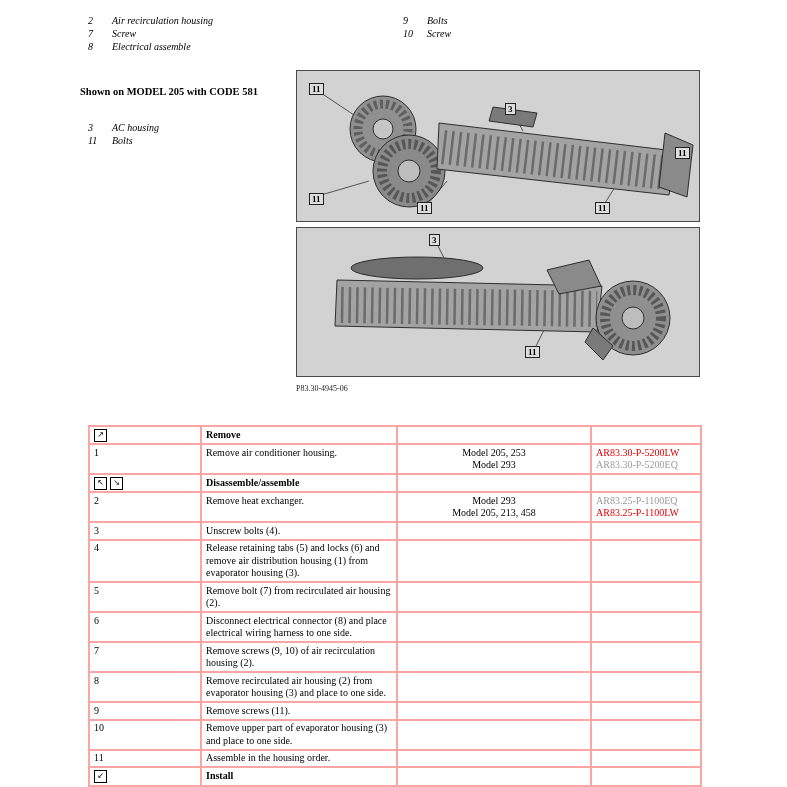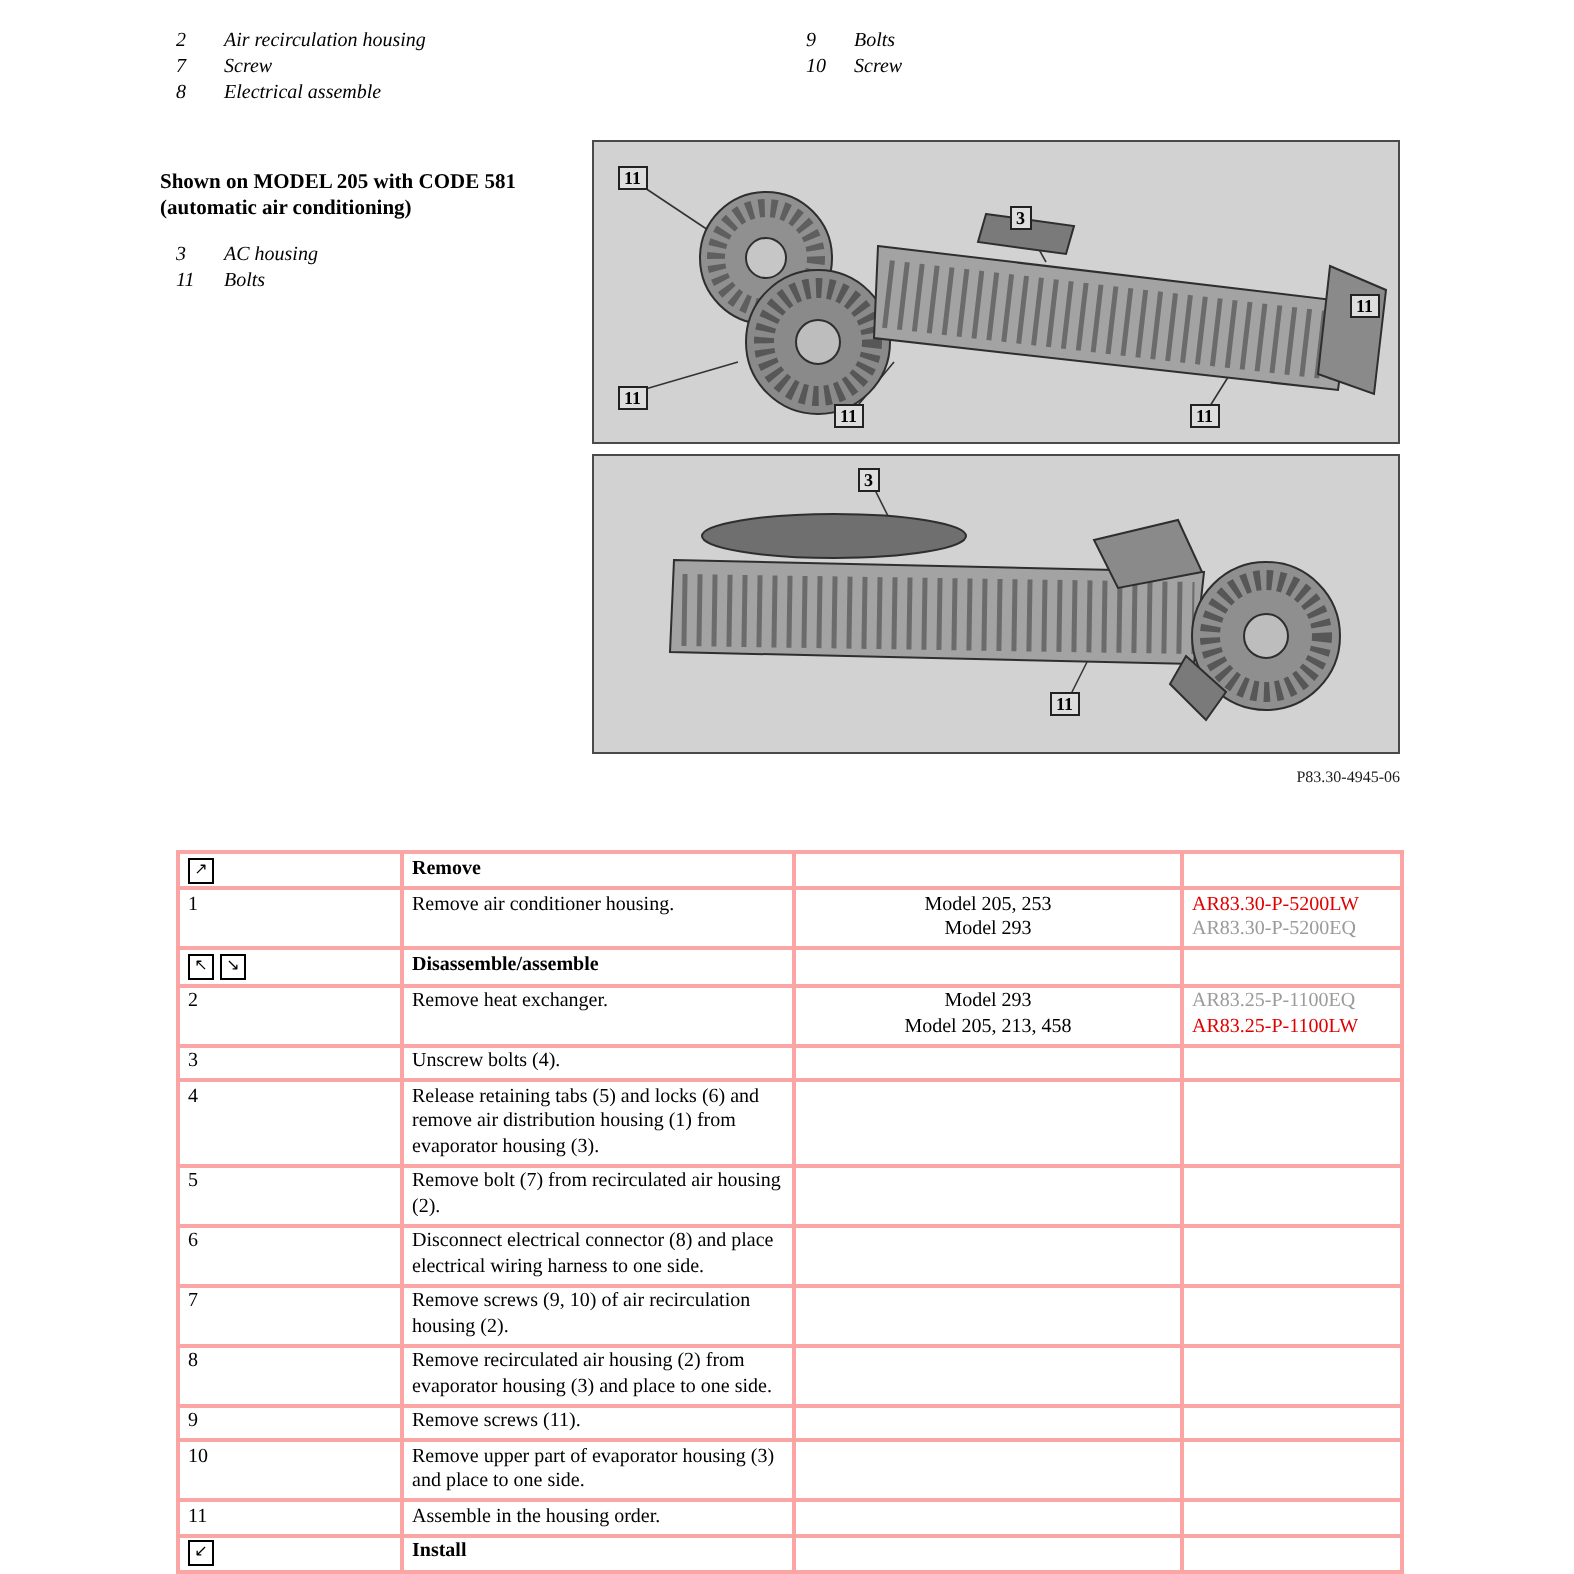--- a/index.html
+++ b/index.html
@@ -22,21 +22,21 @@
   
   .figure{position:absolute;left:296px;top:70px;width:404px;}
   .panel{position:relative;width:402px;border:1px solid #4a4a4a;background:#d2d2d2;}
   .panel-top{height:150px;margin-bottom:5px;}
   .panel-bottom{height:148px;}
   .panel svg{display:block;width:100%;height:100%;}
   .callout{
     position:absolute;font-size:9px;font-weight:bold;line-height:10px;
     padding:0 2px;border:1px solid #222;background:#dedede;color:#000;
   }
-  .fig-caption{margin-top:7px;text-align:right;font-size:8px;color:#1a1a1a;}
+  .fig-caption{margin-top:7px;text-align:left;font-size:8px;color:#1a1a1a;}
 
   
   .doc-table{
     position:absolute;left:88px;top:425px;width:612px;
     border-collapse:collapse;table-layout:fixed;font-size:10px;
   }
   .doc-table td{
     border:2px solid #fca5a5;padding:1.5px 4px;vertical-align:top;line-height:12.5px;
   }
   .c-num{width:112px;}
@@ -79,21 +79,20 @@
     <div class="legend-row">
       <span class="legend-num">9</span><span class="legend-label">Bolts</span>
     </div>
     <div class="legend-row">
       <span class="legend-num">10</span><span class="legend-label">Screw</span>
     </div>
   </div>
 
   <div class="note">
     <div>Shown on MODEL 205 with CODE 581</div>
-    <div>(automatic air conditioning)</div>
   </div>
 
   <div class="legend-block model-legend">
     <div class="legend-row">
       <span class="legend-num">3</span><span class="legend-label">AC housing</span>
     </div>
     <div class="legend-row">
       <span class="legend-num">11</span><span class="legend-label">Bolts</span>
     </div>
   </div>

